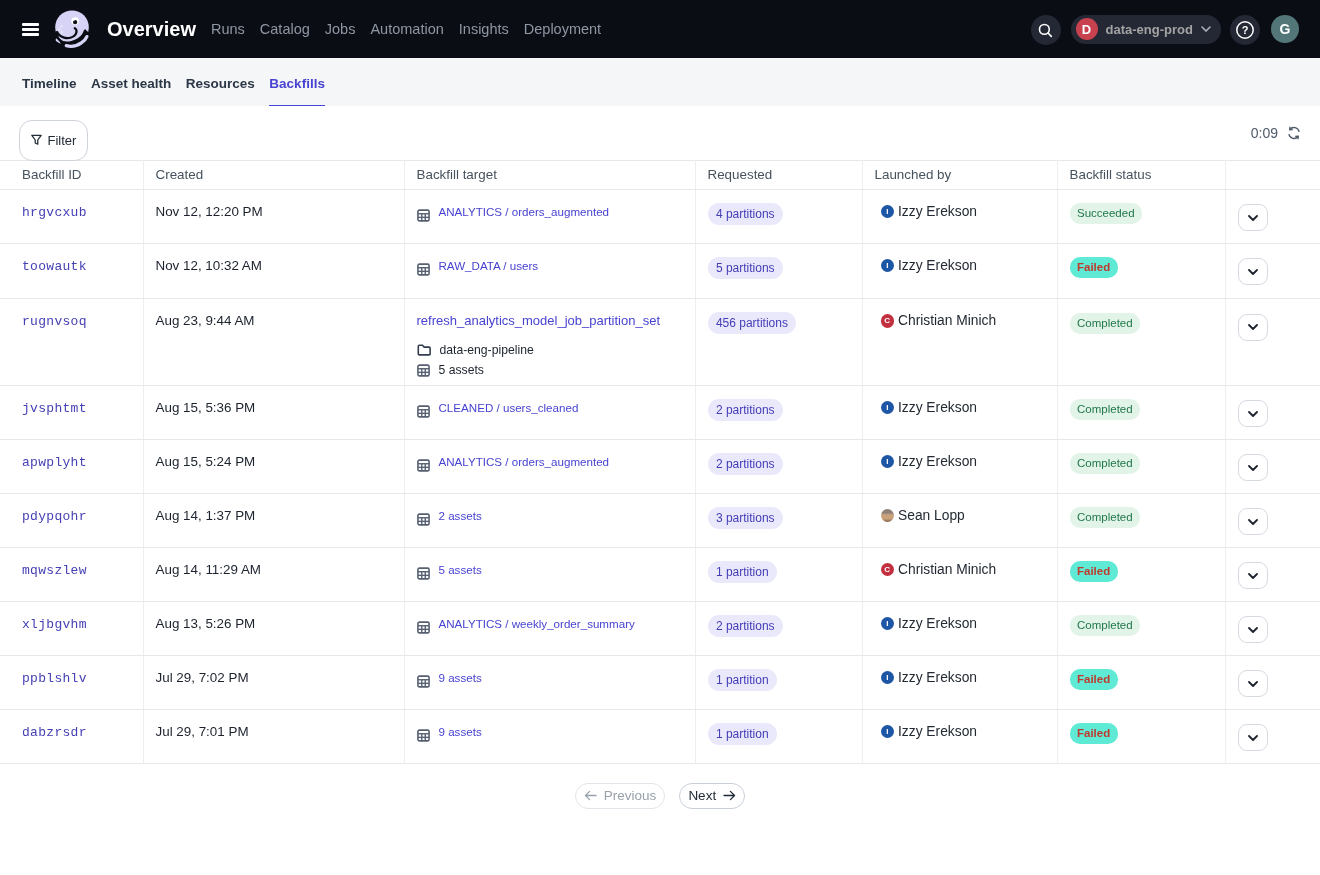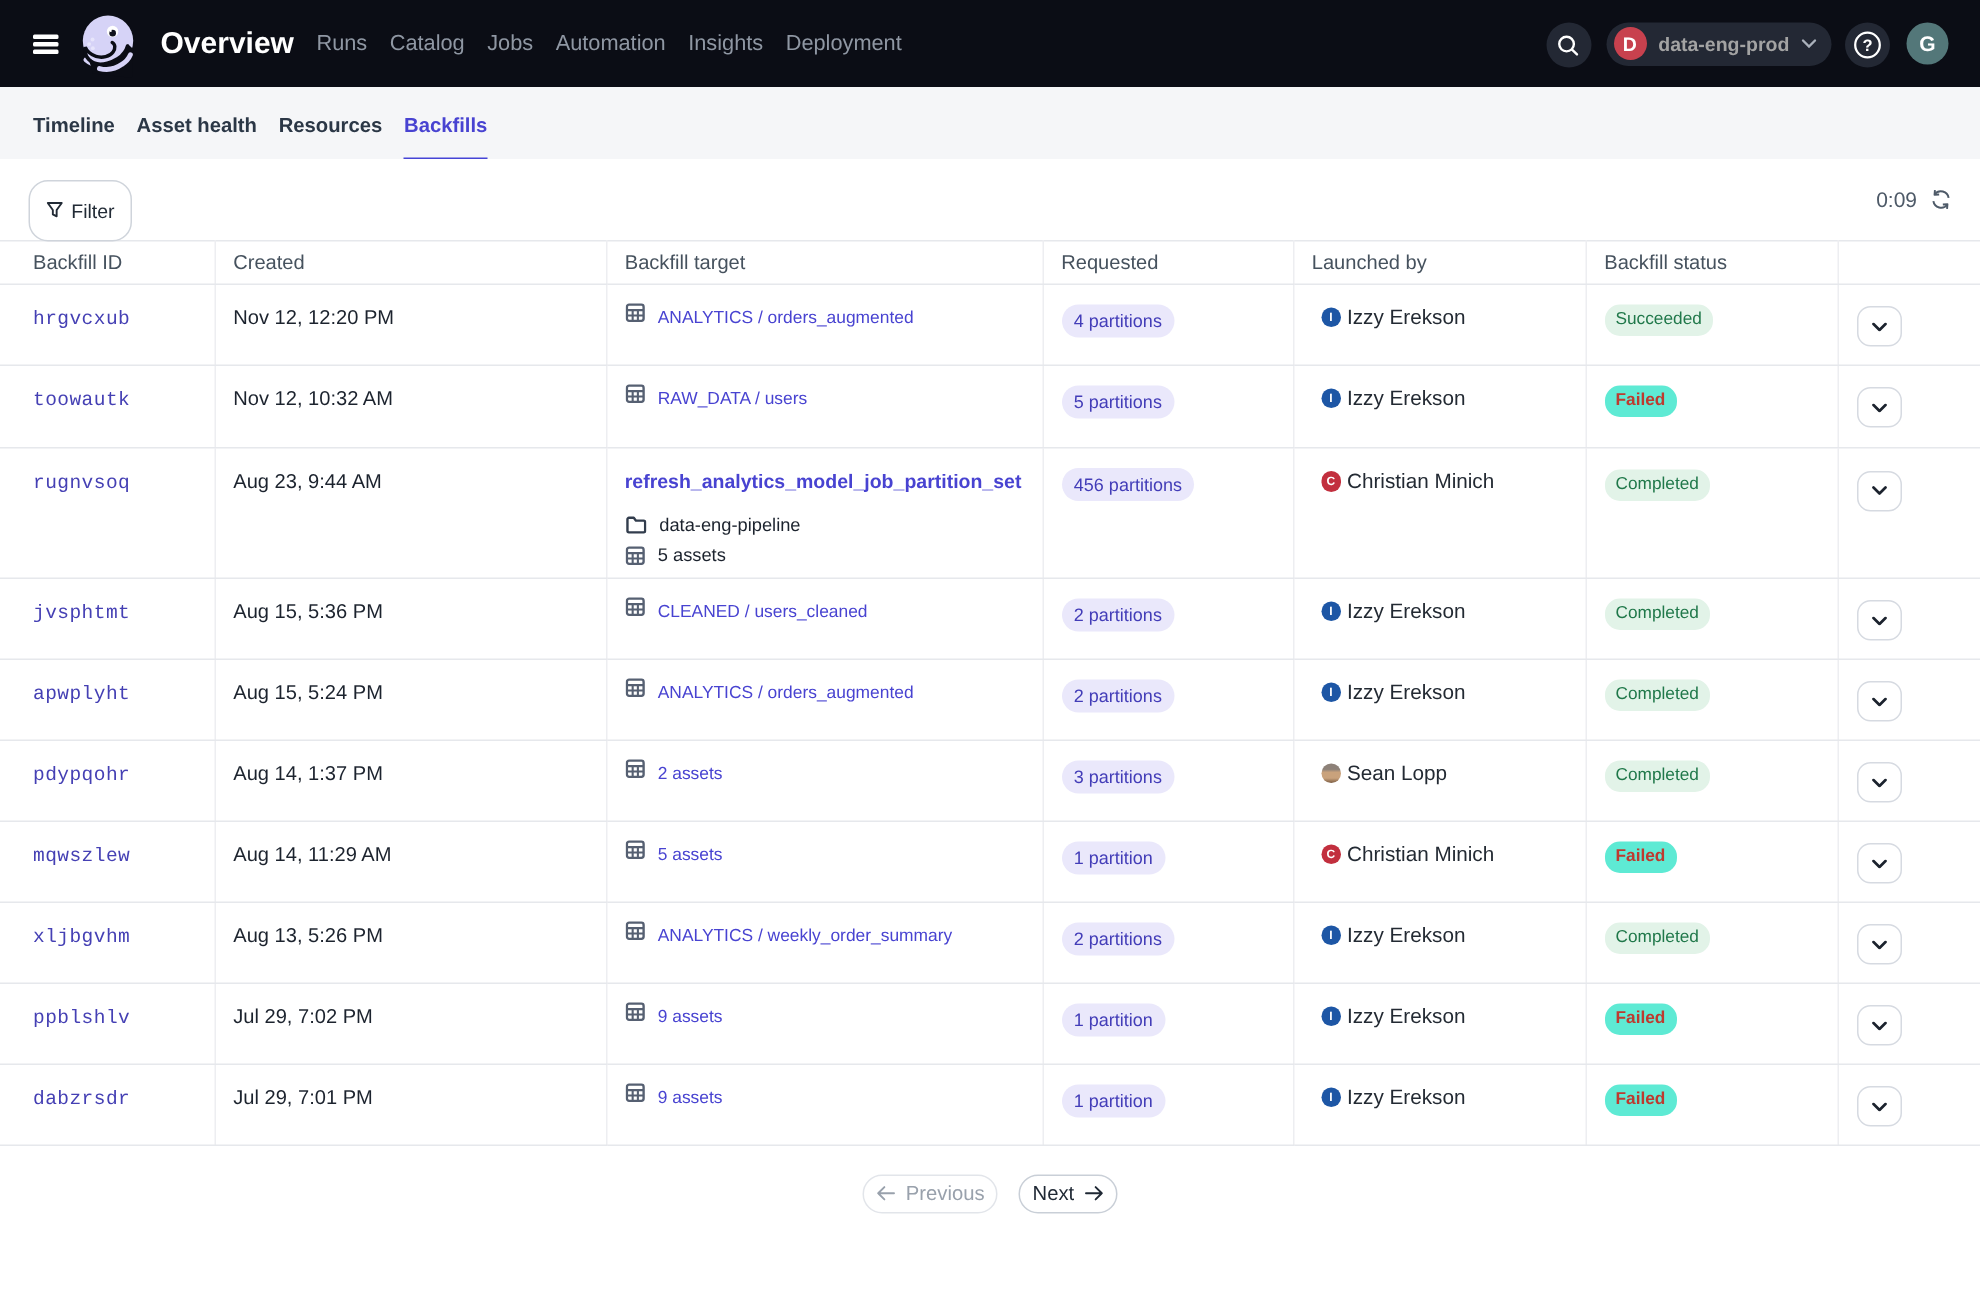--- a/index.html
+++ b/index.html
@@ -37,21 +37,21 @@
 table.grid col.c1{width:143px} table.grid col.c2{width:261px} table.grid col.c3{width:291px}
 table.grid col.c4{width:167px} table.grid col.c5{width:195px} table.grid col.c6{width:168px}
 table.grid col.c7{width:95px}
 table.grid th { border-top:1px solid #e6e8ec; border-bottom:1px solid #e6e8ec; border-right:1px solid #edeef1; height:28.5px; font-size:13.4px; font-weight:400; color:#46525e; text-align:left; padding:0 0 0 12px; vertical-align:middle; }
 table.grid th:first-child { padding-left:22px; }
 table.grid th:last-child, table.grid td:last-child { border-right:none; }
 table.grid td { border-bottom:1px solid #e6e8ec; border-right:1px solid #edeef1; vertical-align:top; padding:12px 12px 0 12px; font-size:13.4px; color:#1c232e; line-height:20px; }
 table.grid td:first-child { padding-left:22px; }
 .mono { font-family:"Liberation Mono", monospace; font-size:13px; color:#4540b4; letter-spacing:0.3px; }
 .lnk { color:#4843d1; font-size:11.6px; text-decoration:none; }
-.tgt { display:flex; align-items:flex-start; gap:9px; line-height:20px; }
+.tgt { display:flex; align-items:flex-end; gap:9px; line-height:20px; }
 .tgt2 { display:flex; align-items:center; gap:9px; line-height:20px; margin-top:6px; color:#1c232e; font-size:12.2px;}
 .pill { margin-top:1px; display:inline-block; background:#eae8fb; color:#433db8; font-size:12px; line-height:22px; padding:0 8.4px; border-radius:11px; }
 .who { display:flex; align-items:center; gap:4px; font-size:13.8px; color:#232a33; margin-left:6px; }
 .av { width:13.5px; height:13.5px; border-radius:50%; color:#fff; font-size:8px; font-weight:700; display:flex; align-items:center; justify-content:center; flex:none; }
 .av.blue { background:#1d56a5; }
 .av.red { background:#c22f3e; }
 .badge { margin-top:1.5px; display:inline-block; font-size:11.5px; line-height:21px; padding:0 7.5px; border-radius:10px; }
 .badge.ok { background:#e2f3e8; color:#20784a; }
 .badge.bad { background:#5eead4; color:#be3a2f;font-weight:bold; }
 .chevbtn { margin-top:2.5px; width:30px; height:27px; border:1px solid #d6dae1; border-radius:9px; background:#fff; display:flex; align-items:center; justify-content:center; }
@@ -214,21 +214,21 @@
             <svg width="10" height="6" viewBox="0 0 10 6">
               <path d="M1 1 L5 5 L9 1" stroke="#1c232e" stroke-width="1.8" fill="none" stroke-linecap="round" stroke-linejoin="round"></path>
             </svg>
           </div>
         </td>
  </tr>
  <tr style="height:86.5px">
   <td><span class="mono">rugnvsoq</span></td>
   <td>Aug 23, 9:44 AM</td>
   <td>
-    <span class="lnk" style="font-size:13px;font-weight:700;">refresh_analytics_model_job_partition_set</span>
+    <span class="lnk" style="font-size:13px;font-weight:400;">refresh_analytics_model_job_partition_set</span>
     <span class="tgt2" style="margin-top:9px"><svg width="14" height="14" viewBox="0 0 14 14">
               <path d="M1.3 3.2 a1 1 0 0 1 1-1 h3.2 l1.5 1.9 h5.1 a1 1 0 0 1 1 1 v5.8 a1 1 0 0 1 -1 1 h-9.8 a1 1 0 0 1 -1-1 Z" stroke="#323d4d" stroke-width="1.6" fill="none" stroke-linejoin="round"></path>
             </svg>data-eng-pipeline</span>
     <span class="tgt2" style="margin-top:0"><svg class="tbl-ic" width="13" height="13" viewBox="0 0 14 14">
               <rect x="1" y="1.2" width="12" height="11.6" rx="1.6" stroke="#566072" stroke-width="1.7" fill="none"></rect>
               <line x1="1" y1="5.1" x2="13" y2="5.1" stroke="#566072" stroke-width="1.5"></line>
               <line x1="1" y1="9" x2="13" y2="9" stroke="#566072" stroke-width="1.5"></line>
               <line x1="5.15" y1="5.1" x2="5.15" y2="12.8" stroke="#566072" stroke-width="1.5"></line>
               <line x1="8.9" y1="5.1" x2="8.9" y2="12.8" stroke="#566072" stroke-width="1.5"></line>
             </svg>5 assets</span>

